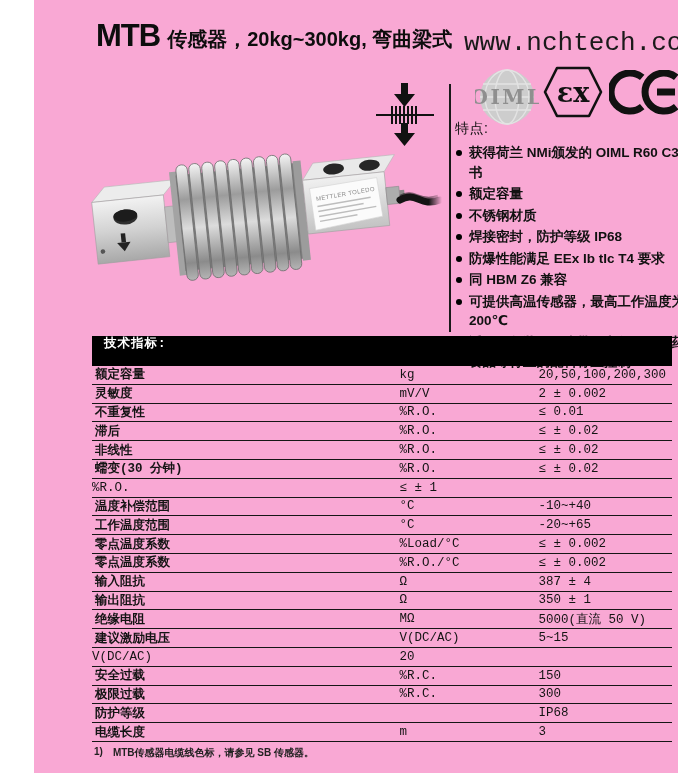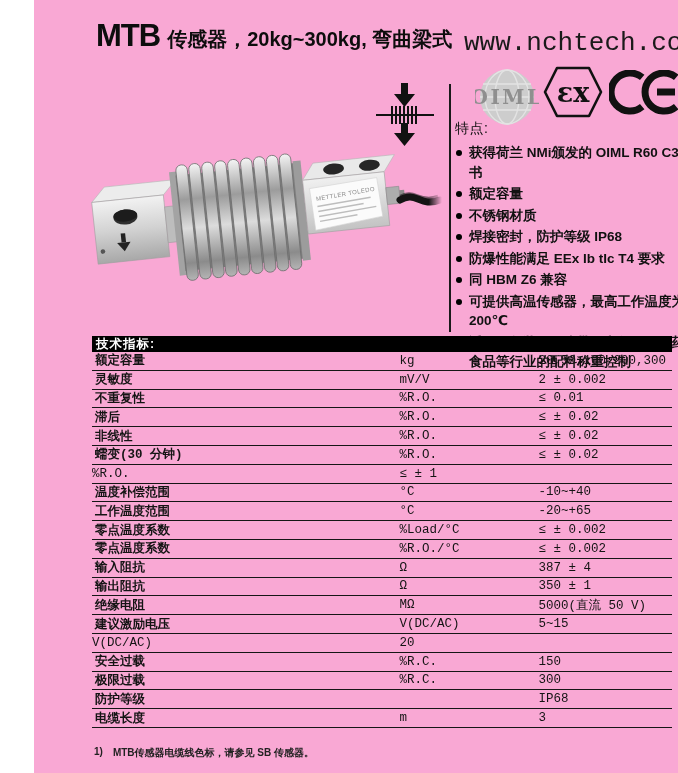--- a/index.html
+++ b/index.html
@@ -39,22 +39,22 @@
     position:relative; padding-left:14px; font-size:13.5px; font-weight:600;
     line-height:19.5px; margin-bottom:2px; color:#111;
   }
   .features-list li .bullet {
     position:absolute; left:1px; top:7px; width:6px; height:6px;
     background:#000; border-radius:50%;
   }
   
   .spec-table { position:absolute; left:58px; top:336px; width:580px; }
   .spec-header {
-    background:#000; color:#fff; height:16px; line-height:17px;
-    font-size:12.5px; font-weight:bold; padding-left:4px; letter-spacing:1px;
+    background:#000; color:#fff; height:30px; line-height:17px;
+    font-size:12.5px; font-weight:bold; padding-left:12px; letter-spacing:1px;font-family:Liberation Mono, monospace;
   }
   .spec-row {
     display:grid; grid-template-columns:53% 24% 23%;
     height:17.8px; border-bottom:1.4px solid #161616;
     align-items:center; font-size:12.5px; color:#141414; white-space:nowrap;font-family:Liberation Mono, monospace;
   }
   .spec-row .c-name { padding-left:3px; font-weight:600; }
   .spec-row .c-unit { font-weight:400; }
   .spec-row .c-value { font-weight:400; }
   

